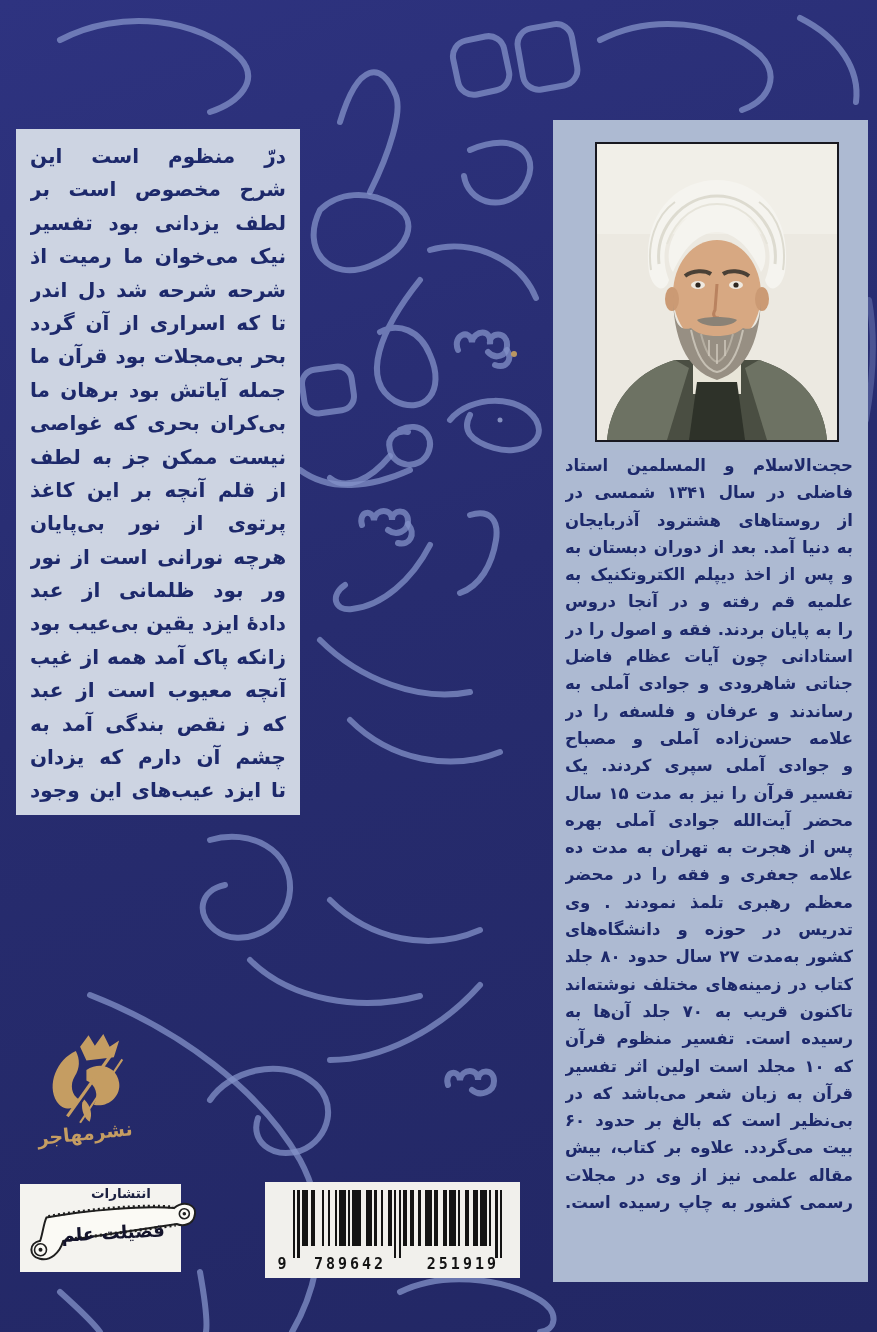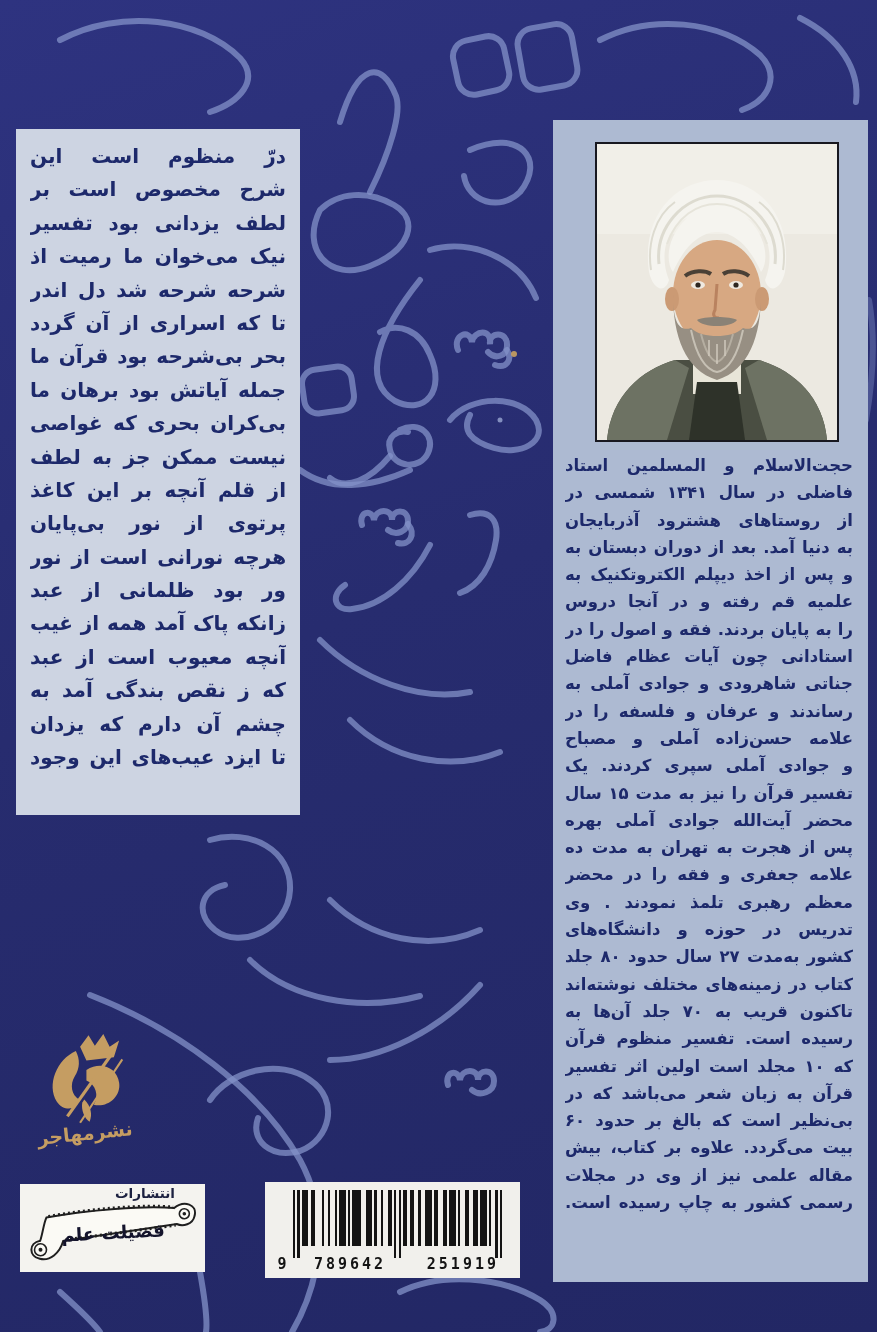--- a/index.html
+++ b/index.html
@@ -43,21 +43,20 @@
   .logo-text{
     position:absolute;left:2px;top:90px;width:110px;text-align:center;
     color:var(--gold,#c59d62);font-size:19px;font-weight:bold;direction:rtl;
     transform:rotate(-6deg);letter-spacing:1px;
   }
 
   
   .pub-box{
     position:absolute;left:20px;top:1184px;width:161px;height:88px;z-index:2;
     background:#f4f3ef;
-    padding-left:24px;
   }
   .pub-label{
     position:absolute;top:1px;right:30px;font-size:13.5px;font-weight:bold;
     color:#1c2140;direction:rtl;
   }
   .scroll-wrap{position:absolute;left:5px;top:17px;width:190px;height:66px;}
   .scroll-text{
     position:absolute;left:28px;top:21px;width:120px;text-align:center;
     font-size:18px;font-weight:bold;color:#14142c;direction:rtl;transform:rotate(-3deg);
   }
@@ -122,28 +121,29 @@
     <circle cx="500" cy="420" r="2.5" fill="#9aa8d2" stroke="none" style="opacity:.8"></circle>
   </svg>
 
   <div class="poem-box">
       <div class="poem-line">درّ منظوم است این تفسیر ما</div>
       <div class="poem-line">شرح مخصوص است بر وحی سما</div>
       <div class="poem-line">لطف یزدانی بود تفسیر بیت</div>
       <div class="poem-line">نیک می‌خوان ما رمیت اذ رمیت</div>
       <div class="poem-line">شرحه شرحه شد دل اندر شرح آن</div>
       <div class="poem-line">تا که اسراری از آن گردد عیان</div>
-      <div class="poem-line">بحر بی‌شرحه بود قرآن ما</div>
+      <div class="poem-line">بحر بی‌مجلات بود قرآن ما</div>
       <div class="poem-line">جمله آیاتش بود برهان ما</div>
       <div class="poem-line">بی‌کران بحری که غواصی در آن</div>
       <div class="poem-line">نیست ممکن جز به لطف ایزدان</div>
       <div class="poem-line">از قلم آنچه بر این کاغذ چکید</div>
       <div class="poem-line">پرتوی از نور بی‌پایان رسید</div>
       <div class="poem-line">هرچه نورانی است از نور هداست</div>
       <div class="poem-line">ور بود ظلمانی از عبد خداست</div>
+      <div class="poem-line">دادهٔ ایزد یقین بی‌عیب بود</div>
       <div class="poem-line">زانکه پاک آمد همه از غیب بود</div>
       <div class="poem-line">آنچه معیوب است از عبد وی است</div>
       <div class="poem-line">که ز نقص بندگی آمد به دست</div>
       <div class="poem-line">چشم آن دارم که یزدان ودود</div>
       <div class="poem-line">تا ایزد عیب‌های این وجود</div>
     </div>
 
   <div class="panel">
     <div class="photo-frame" title="عکس نویسنده با عمامه سفید">
       <svg width="240" height="296" viewBox="0 0 240 296" aria-hidden="true">

